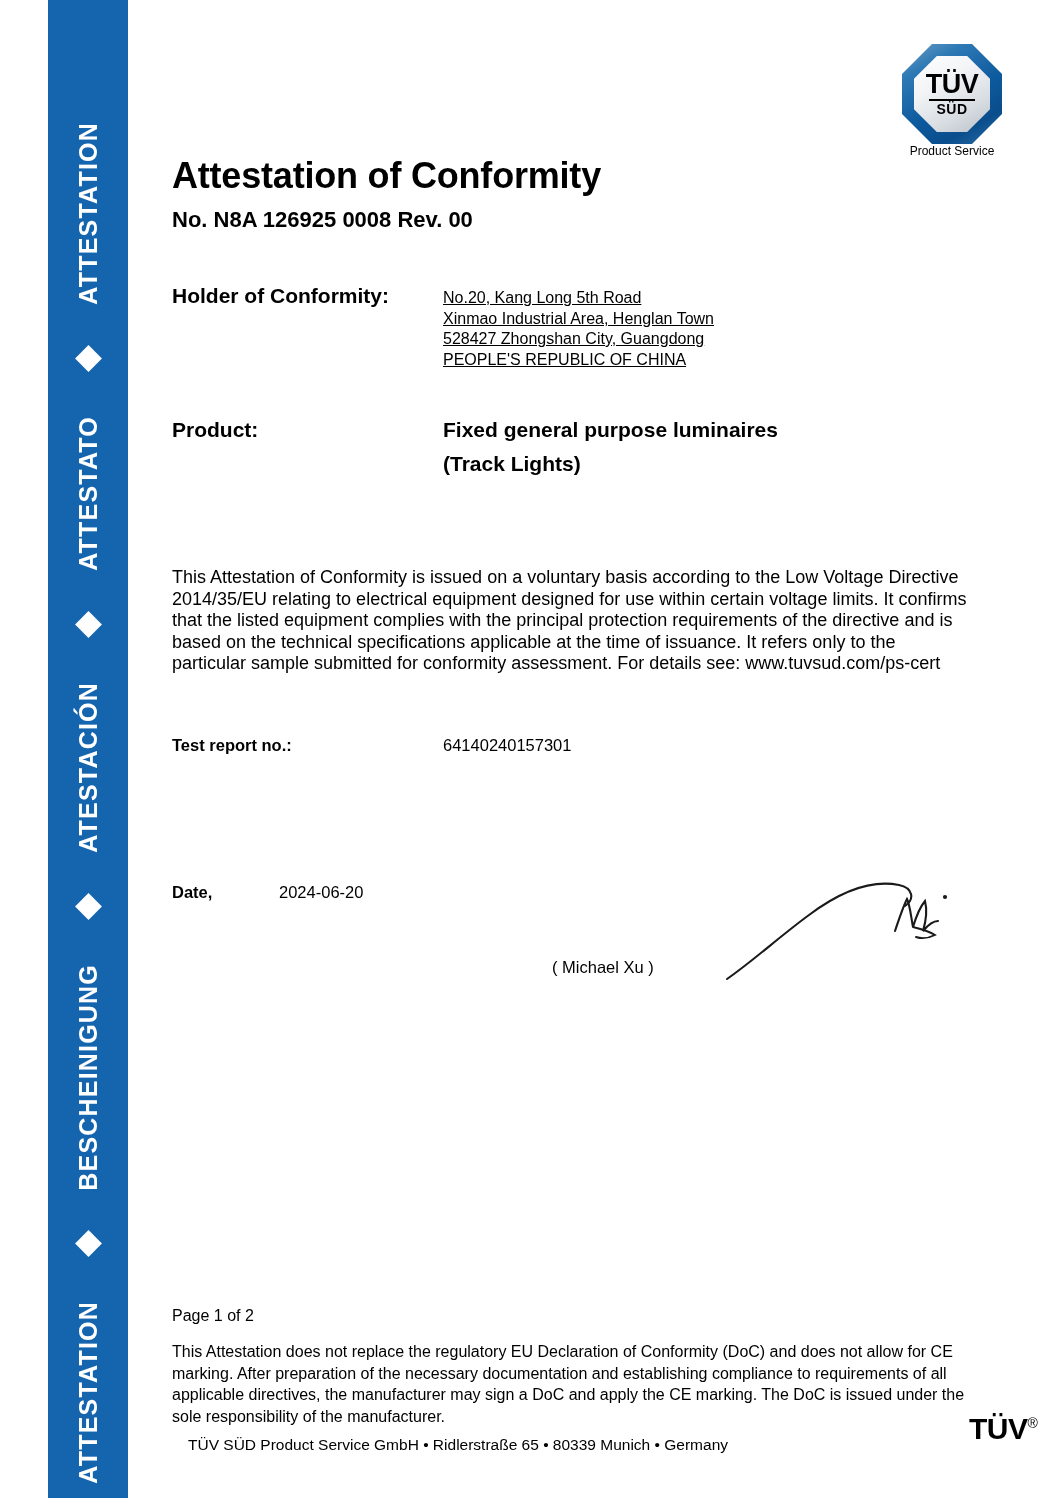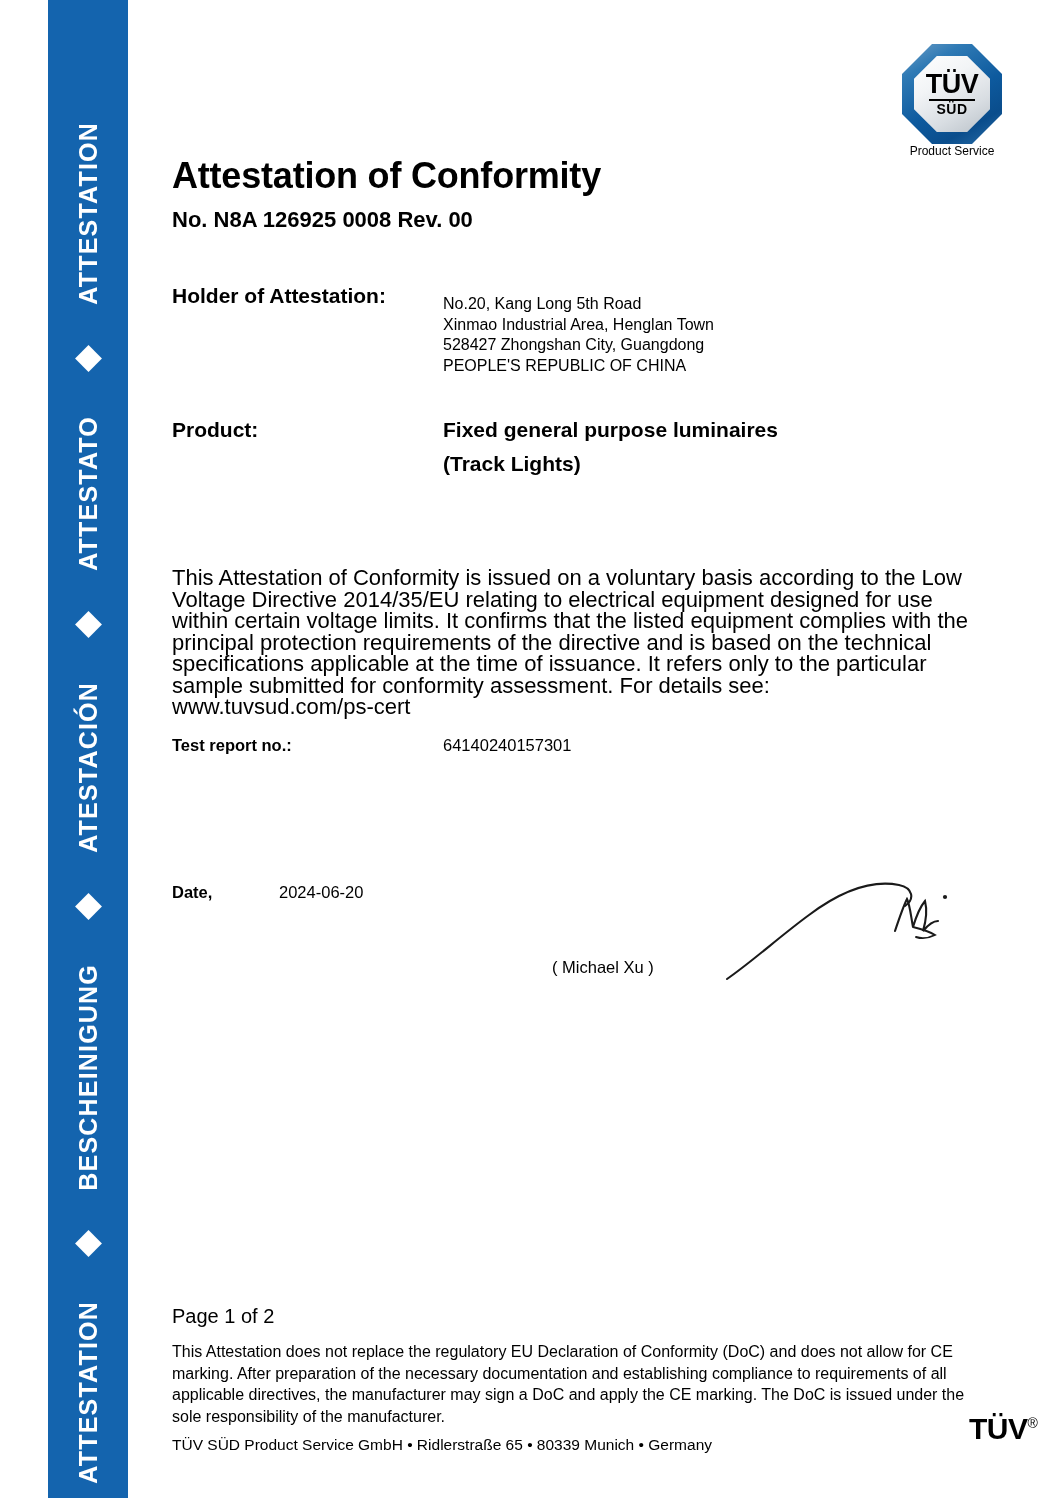--- a/index.html
+++ b/index.html
@@ -165,30 +165,30 @@
     font-weight: bold;
     white-space: nowrap;
   }
   .value-line {
     font-size: 16px;
     line-height: 20.5px;
     white-space: nowrap;
   }
 
   .holder-row { top: 284px; }
-  .holder-address { margin-top: 10px; }
+  .holder-address { margin-top: 4px; text-decoration: underline; }
   .product-row  { top: 418px; }
   .product-line2 { margin-top: 10px; }
 
   .body-text {
     position: absolute;
     left: 0;
     top: 567px;
     width: 800px;
-    font-size: 22px;
+    font-size: 18px;
     line-height: 21.5px;
     text-align: left;
   }
 
   .report-row { top: 736px; }
   .row-value-plain {
     position: absolute;
     left: 271px;
     top: 0;
     font-size: 16.5px;
@@ -225,31 +225,31 @@
   }
 
   
   .footer {
     position: absolute;
     left: 0;
     top: 1305px;
     width: 805px;
   }
   .footer-page {
-    font-size: 20px;
+    font-size: 16px;
     line-height: 22px;
   }
   .footer-note {
     font-size: 16px;
     line-height: 21.5px;
     margin-top: 14px;
   }
   .footer-address {
     position: absolute;
-    left: 0;
+    left: 16px;
     top: 1436px;
     font-size: 15.5px;
     white-space: nowrap;
   }
   .footer-mark {
     position: absolute;
     left: 797px;
     top: 1412px;
     font-size: 30px;
     font-weight: bold;
@@ -290,21 +290,21 @@
     </div>
     <div class="logo-caption">Product Service</div>
   </div>
 
   <div class="doc">
 
     <div class="title">Attestation of Conformity</div>
     <div class="subtitle">No. N8A 126925 0008 Rev. 00</div>
 
     <div class="row holder-row">
-      <div class="row-label">Holder of Attestation:</div>
+      <div class="row-label">Holder of Conformity:</div>
       <div class="row-value">
         <div class="holder-address">
           <div class="value-line">No.20, Kang Long 5th Road</div>
           <div class="value-line">Xinmao Industrial Area, Henglan Town</div>
           <div class="value-line">528427 Zhongshan City, Guangdong</div>
           <div class="value-line">PEOPLE'S REPUBLIC OF CHINA</div>
         </div>
       </div>
     </div>
 

